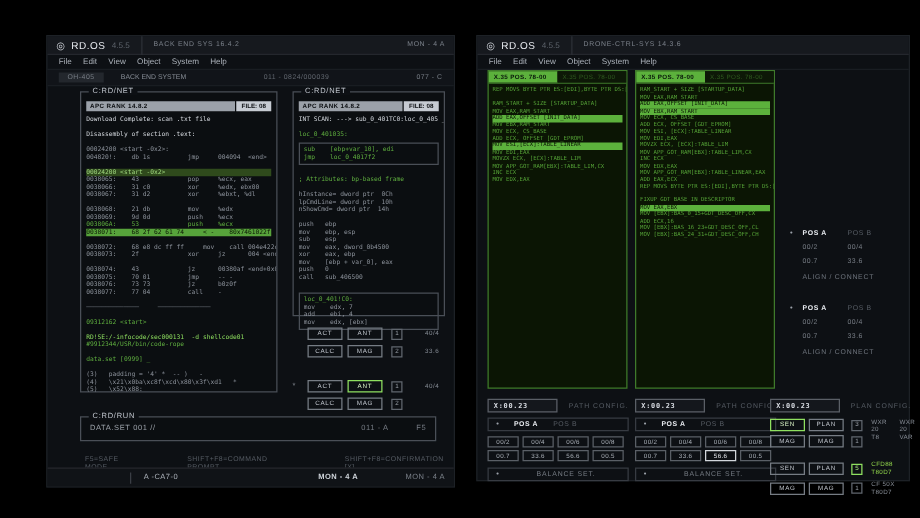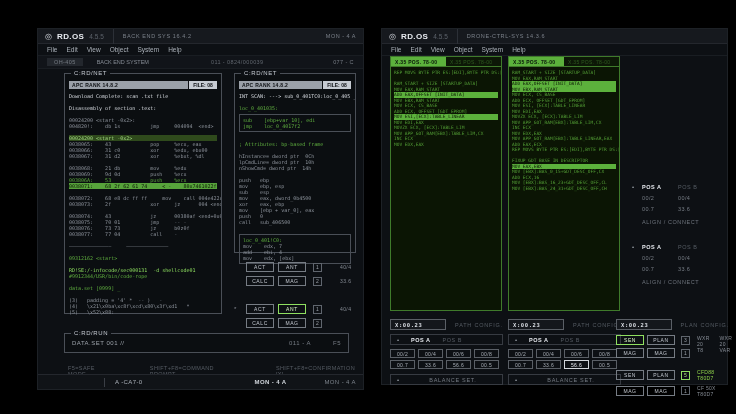--- a/index.html
+++ b/index.html
@@ -4,21 +4,21 @@
 <style>
   html,body{margin:0;padding:0;background:#000;}
   *{box-sizing:border-box;-webkit-text-size-adjust:none;}
   .screen{position:relative;width:736px;height:414px;background:#000;overflow:hidden;
           font-family:"Liberation Sans",sans-serif;}
   .window{position:absolute;background:#0d1014;border:1px solid #1d2126;}
   
   .titlebar{height:15px;display:flex;align-items:center;background:#16191e;
             border-bottom:1px solid #24272d;padding:0 7px;gap:5px;}
   .gear{font-size:8px;color:#d4d8de;line-height:15px;}
-  .brand{font-weight:bold;font-size:8px;color:#e8ebf0;letter-spacing:.4px;}
+  .brand{font-weight:normal;font-size:8px;color:#e8ebf0;letter-spacing:.4px;}
   .version{font-size:6.5px;color:#5d636b;}
   .tb-sep{width:1px;height:15px;background:#2c3037;margin:0 4px;}
   .tb-sub{font-size:5.5px;color:#7b818a;letter-spacing:.6px;}
   .tb-right{margin-left:auto;font-size:5.5px;color:#7b818a;letter-spacing:.5px;}
   .menubar{height:12px;display:flex;align-items:center;gap:9px;padding:0 9px;
            font-size:6.5px;color:#aab0b8;border-bottom:1px solid #191d22;}
   .menubar span{cursor:default;}
   .tabbar{height:13px;display:flex;align-items:center;gap:14px;padding:0 9px;
           font-size:5.5px;color:#868c95;background:#111419;border-bottom:1px solid #191d22;}
   .tabbox{background:#23272d;color:#767c84;padding:1px 7px;letter-spacing:.4px;}

